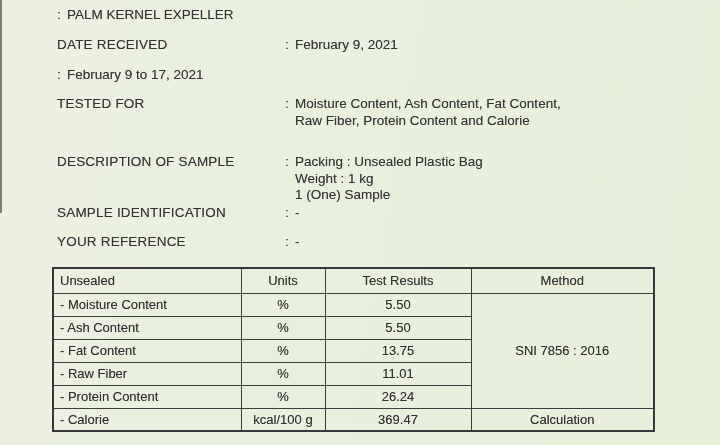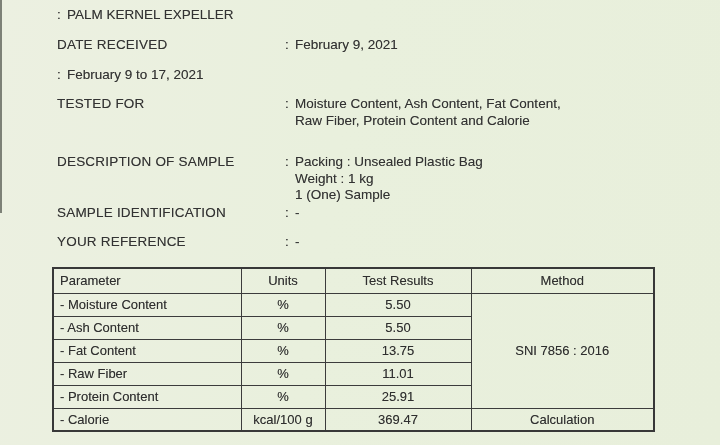--- a/index.html
+++ b/index.html
@@ -142,21 +142,21 @@
 
   <table class="results">
     <colgroup>
       <col class="c-param">
         <col class="c-units">
         <col class="c-result">
         <col class="c-method">
     </colgroup>
     <thead>
       <tr>
-        <th class="al">Parameter</th>
+        <th class="al">Unsealed</th>
         <th class="ac">Units</th>
         <th class="ac">Test Results</th>
         <th class="ac">Method</th>
       </tr>
     </thead>
     <tbody>
       <tr>
         <td class="al">- Moisture Content</td>
         <td class="ac">%</td>
         <td class="ac">5.50</td>
@@ -173,21 +173,21 @@
         <td class="ac">13.75</td>
       </tr>
       <tr>
         <td class="al">- Raw Fiber</td>
         <td class="ac">%</td>
         <td class="ac">11.01</td>
       </tr>
       <tr>
         <td class="al">- Protein Content</td>
         <td class="ac">%</td>
-        <td class="ac">25.91</td>
+        <td class="ac">26.24</td>
       </tr>
       <tr>
         <td class="al">- Calorie</td>
         <td class="ac">kcal/100 g</td>
         <td class="ac">369.47</td>
         <td class="ac">Calculation</td>
       </tr>
     </tbody>
   </table>
 

